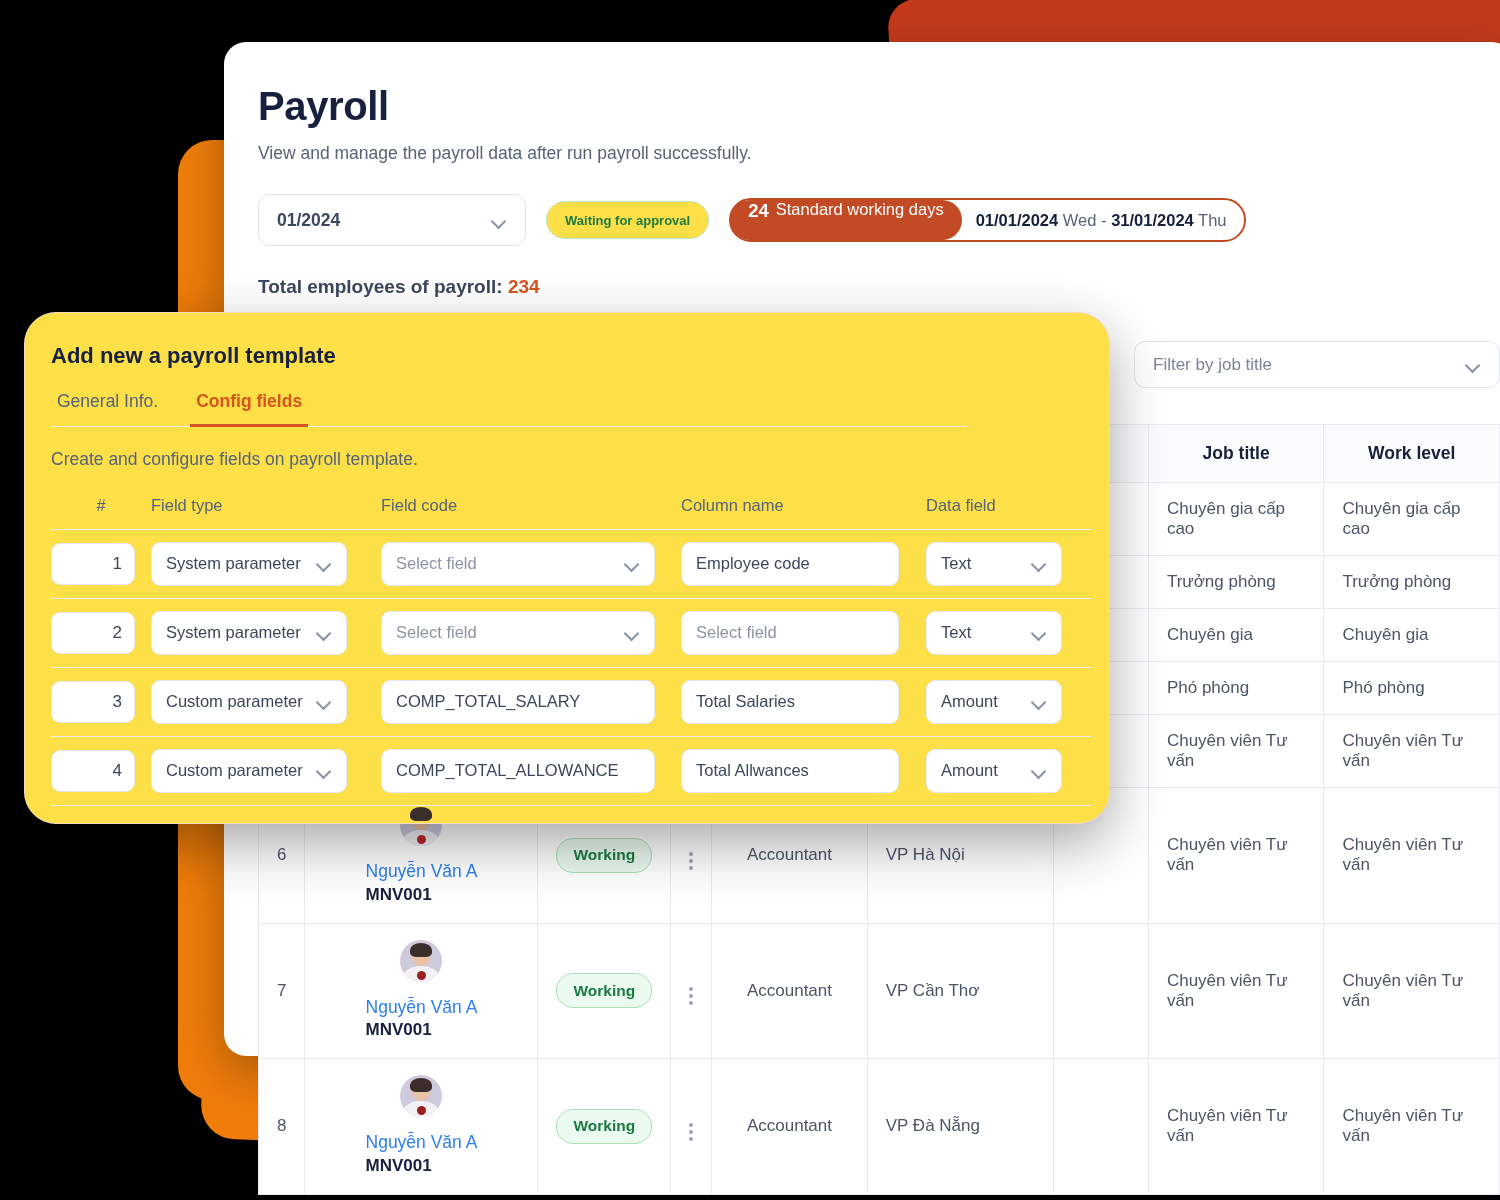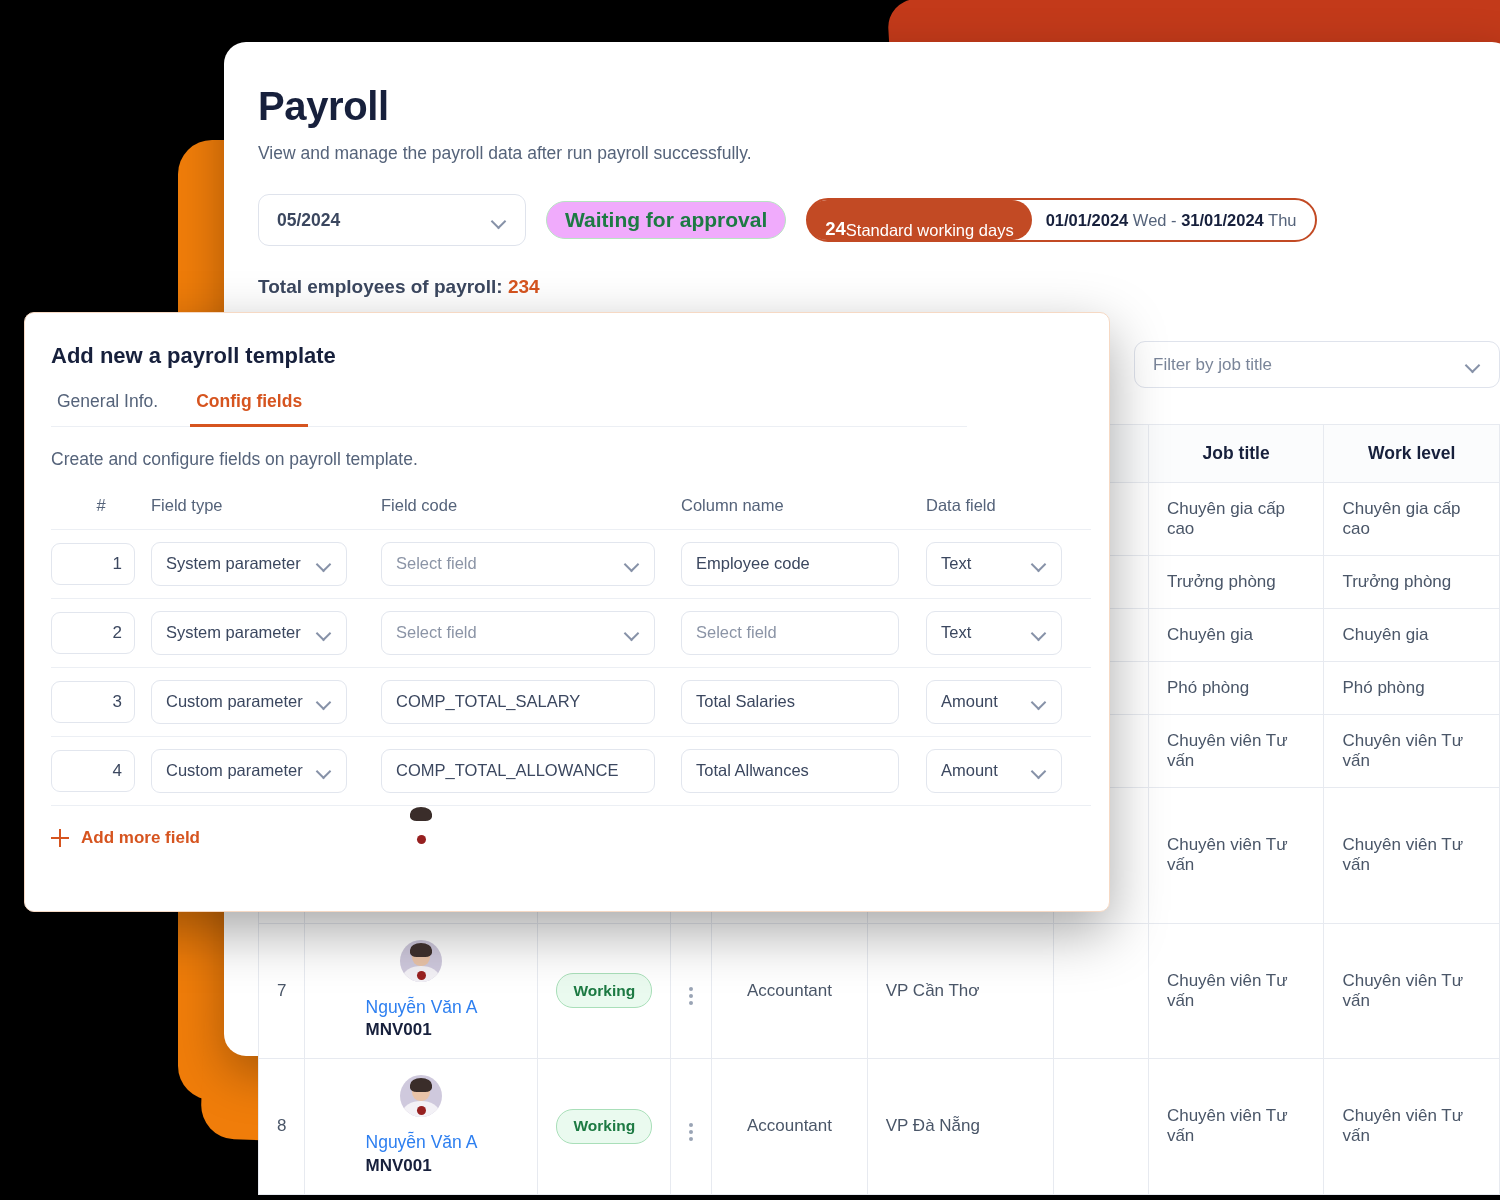--- a/index.html
+++ b/index.html
@@ -104,41 +104,41 @@
     border-right: 2.2px solid #8792a8;
     border-bottom: 2.2px solid #8792a8;
     transform: rotate(45deg);
   }
 
   .status-pill {
     height: 38px;
     padding: 0 18px;
     display: flex; align-items: center;
     border: 1.4px solid #b7e3c2;
-    background: #f0abfc;
+    background: #fde047;
     color: #1d7a43;
     border-radius: 20px;
-    font-size: 21px;
+    font-size: 13px;
     font-weight: bold;
   }
 
   .workdays-wrap {
     height: 44px;
     display: flex; align-items: center;
     border: 2px solid #c24a24;
     border-radius: 23px;
     padding: 0 18px 0 0;
     background: #fff;
     gap: 14px;
   }
   .workdays-badge {
     height: 40px;
     margin: 0 0 0 -1px;
     padding: 0 18px;
-    display: flex; align-items: flex-end; 
+    display: flex; align-items: flex-start; gap: 7px;
     background: #c24a24;
     color: #ffffff;
     border-radius: 22px;
     font-size: 16.5px;
   }
   .workdays-badge .num { font-weight: bold; font-size: 18.5px; }
   .date-range {
     font-size: 16.5px;
     color: #3b475f;
     white-space: nowrap;
@@ -267,24 +267,24 @@
   .kebab {
     display: inline-flex; flex-direction: column; gap: 3px;
     align-items: center;
   }
   .kebab i { width: 4px; height: 4px; border-radius: 50%; background: #9aa4b5; display: block; }
 
   
   .modal {
     position: absolute;
     left: 24px; top: 312px;
-    width: 1086px; height: 600px;
-    background: #ffffff;
+    width: 1086px; height: 512px;
+    background: #fde047;
     border: 1.5px solid #f6d9c4;
-    border-radius: 10px;
+    border-radius: 32px;
     box-shadow: 0 20px 55px rgba(0,0,0,0.34);
     overflow: hidden;
   }
   .modal-inner { padding: 30px 42px 0 26px; }
 
   .modal-title {
     font-size: 22px;
     font-weight: bold;
     color: #17203c;
   }
@@ -404,21 +404,21 @@
   <div class="deco-bottom"></div>
 
   <div class="payroll-card">
     <div class="pc-inner">
       <div class="page-title">Payroll</div>
       <div class="page-subtitle">View and manage the payroll data after run payroll successfully.</div>
 
       <div class="controls-row">
 
         <div class="month-select">
-          <span>05/2024</span>
+          <span>01/2024</span>
           <span class="chev"></span>
         </div>
 
         <div class="status-pill">
           <span>Waiting for approval</span>
         </div>
 
         <div class="workdays-wrap">
           <div class="workdays-badge">
             <span class="num">24</span>

